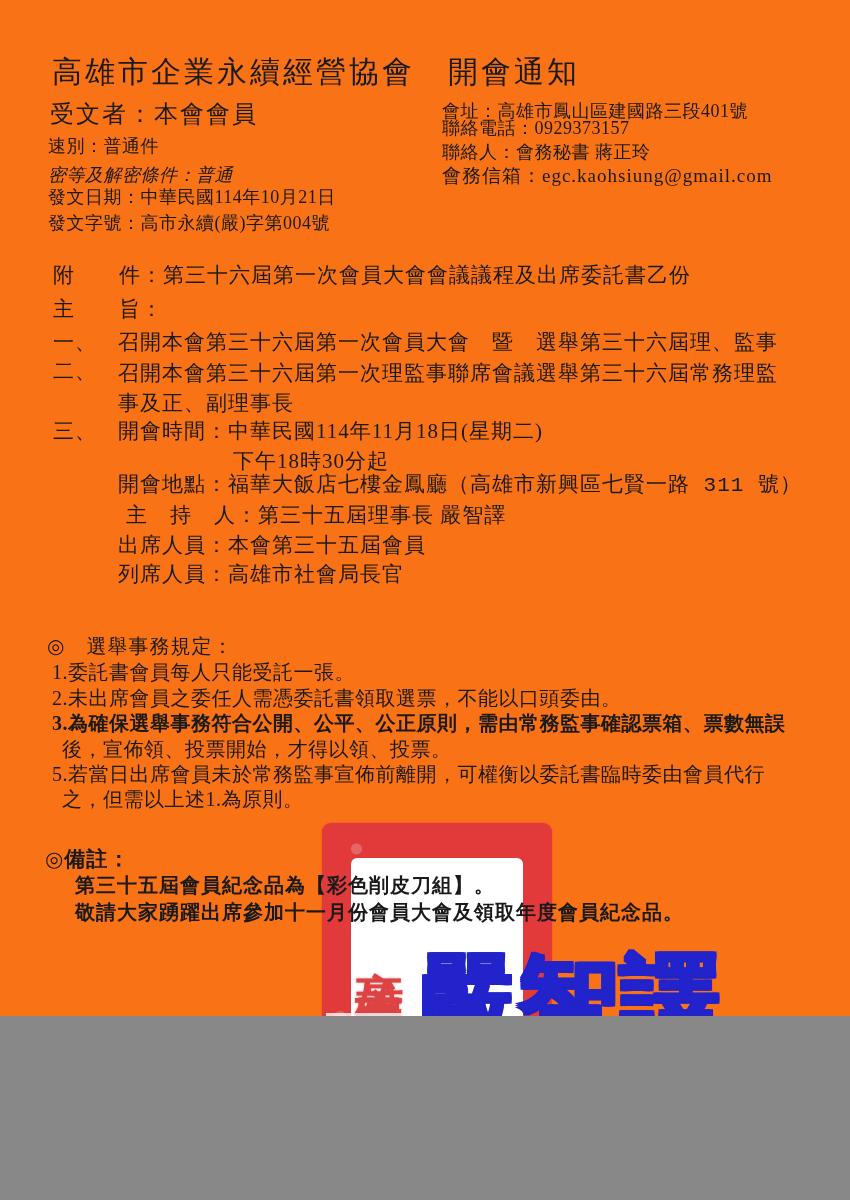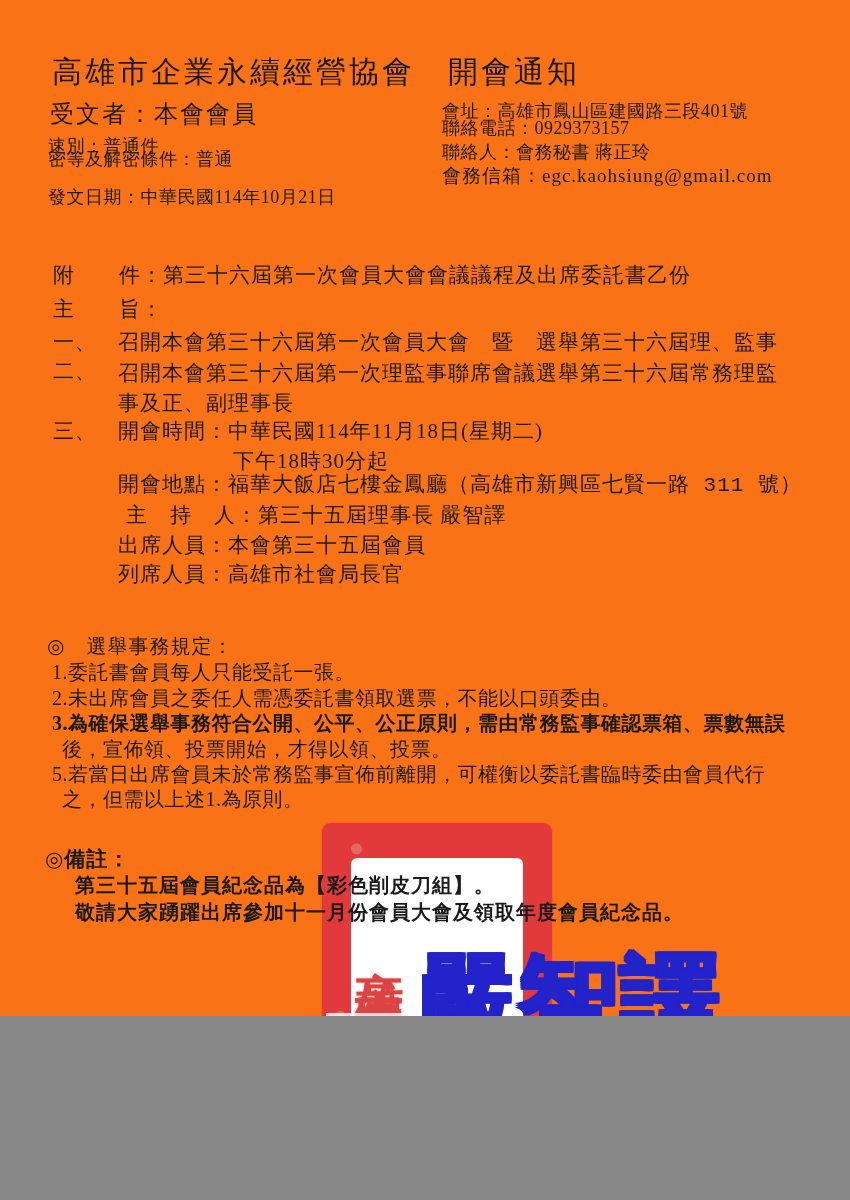--- a/index.html
+++ b/index.html
@@ -7,21 +7,21 @@
     position:relative;width:850px;height:1016px;background:#f97316;
     margin:0 auto;overflow:hidden;
     font-family:"Liberation Serif","DejaVu Serif",serif;color:#1a1a1a;
   }
   .ln{position:absolute;white-space:nowrap;line-height:1.25;letter-spacing:1px;font-size:21px;z-index:2;}
   .sm{font-size:18px;letter-spacing:0.5px;}
   .bold{font-weight:bold;}
   .title{left:52px;top:53px;font-size:30px;letter-spacing:3px;}
   .recipient{left:50px;top:99px;font-size:24px;letter-spacing:2px;}
   .meta-speed{left:48px;top:135px;}
-  .meta-security{left:48px;top:148px;}
+  .meta-security{left:48px;top:164px;font-style:italic;}
   .meta-date{left:48px;top:186px;}
   .meta-docno{left:48px;top:212px;}
   .r-address{left:442px;top:100px;}
   .r-phone{left:442px;top:117px;}
   .r-contact{left:442px;top:141px;}
   .r-email{left:442px;top:164px;font-size:19px;}
   .attachment{left:53px;top:262px;}
   .subject{left:53px;top:296px;}
   .m1{left:53px;top:329px;}
   .m2{left:53px;top:358px;}
@@ -88,20 +88,21 @@
 <body>
 
 <div class="page">
 
   <div class="ln title">高雄市企業永續經營協會　開會通知</div>
 
   <div class="ln recipient">受文者：本會會員</div>
   <div class="ln sm meta-speed">速別：普通件</div>
   <div class="ln sm meta-security">密等及解密條件：普通</div>
   <div class="ln sm meta-date">發文日期：中華民國114年10月21日</div>
+  <div class="ln sm meta-docno">發文字號：高市永續(嚴)字第004號</div>
 
   <div class="ln sm r-address">會址：高雄市鳳山區建國路三段401號</div>
   <div class="ln sm r-phone">聯絡電話：0929373157</div>
   <div class="ln sm r-contact">聯絡人：會務秘書 蔣正玲</div>
   <div class="ln attachment">附　　件：第三十六屆第一次會員大會會議議程及出席委託書乙份</div>
 
   <div class="ln r-email">會務信箱：egc.kaohsiung@gmail.com</div>
   <div class="ln subject">主　　旨：</div>
 
   <div class="ln m1">一、</div>

